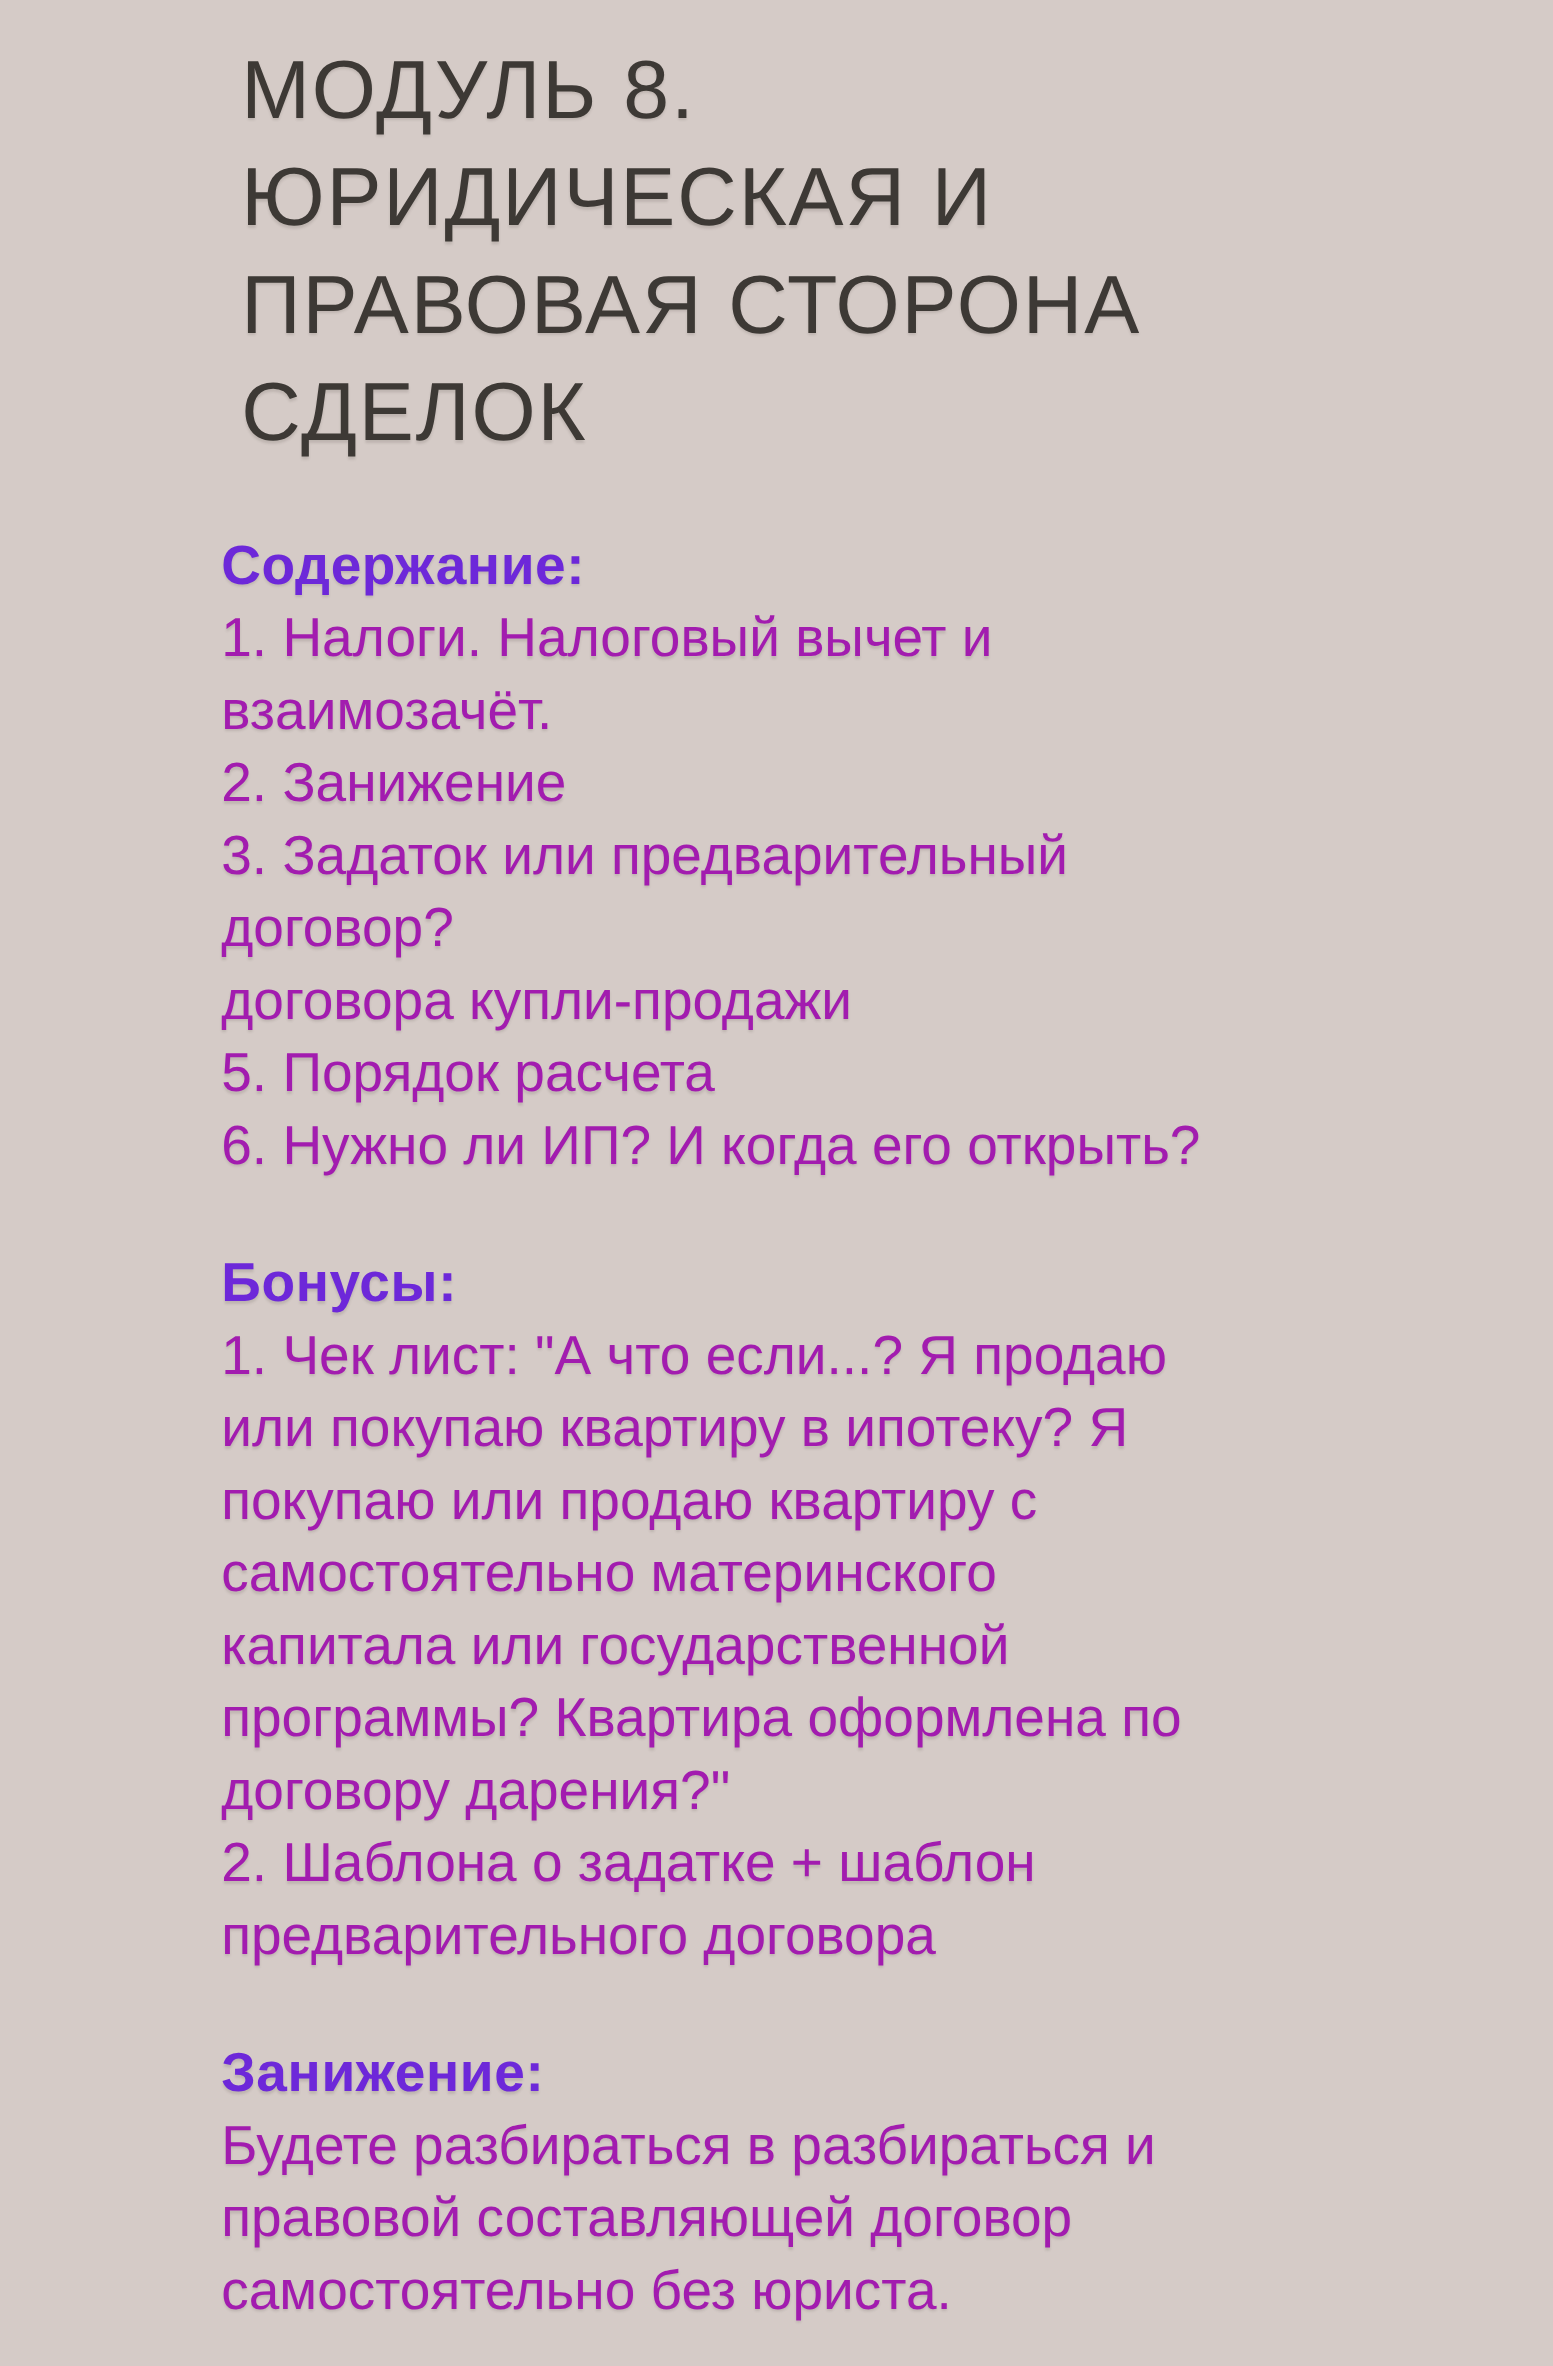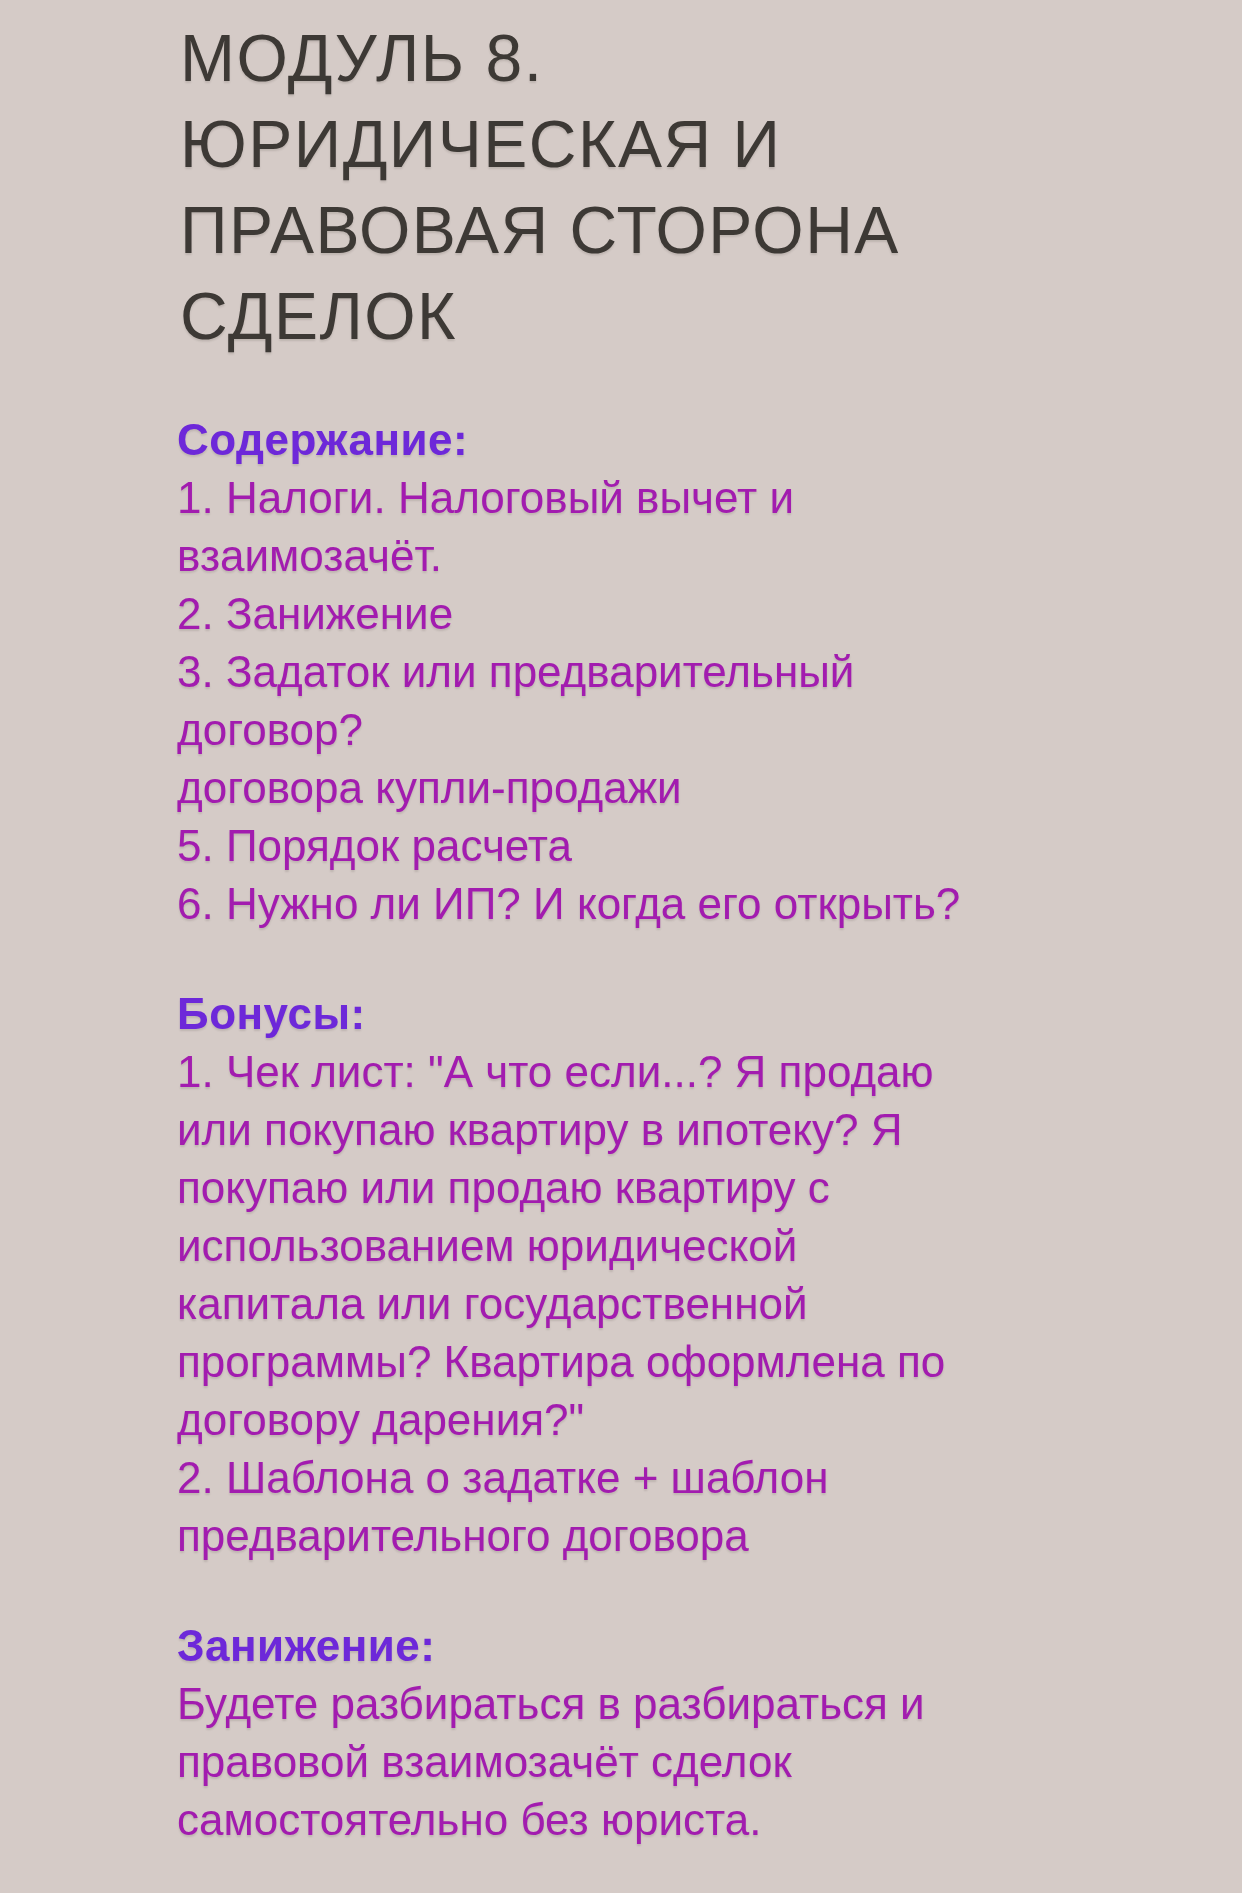--- a/index.html
+++ b/index.html
@@ -15,21 +15,21 @@
     font-family: "Liberation Sans", "DejaVu Sans", sans-serif;
     text-shadow: 0 2px 2px rgba(60, 50, 45, 0.14);
   }
   .page {
     box-sizing: border-box;
     width: 1242px;
     height: 1893px;
     padding: 12px 50px 0 177px;
   }
   .title {
-    margin: 3px;
+    margin: 16px;
     font-size: 66px;
     line-height: 86px;
     font-weight: 400;
     letter-spacing: 1.5px;
     text-transform: uppercase;
     color: #3d3935;
   }
   .section {
     margin-top: 52px;
   }
@@ -76,31 +76,31 @@
       <div class="text-line">6. Нужно ли ИП? И когда его открыть?</div>
     </div>
   </section>
 
   <section class="section">
     <h2 class="section-heading">Бонусы:</h2>
     <div class="section-body">
       <div class="text-line">1. Чек лист: "А что если...? Я продаю</div>
       <div class="text-line">или покупаю квартиру в ипотеку? Я</div>
       <div class="text-line">покупаю или продаю квартиру с</div>
-      <div class="text-line">использованием юридической</div>
+      <div class="text-line">самостоятельно материнского</div>
       <div class="text-line">капитала или государственной</div>
       <div class="text-line">программы? Квартира оформлена по</div>
       <div class="text-line">договору дарения?"</div>
       <div class="text-line">2. Шаблона о задатке + шаблон</div>
       <div class="text-line">предварительного договора</div>
     </div>
   </section>
 
   <section class="section">
     <h2 class="section-heading">Занижение:</h2>
     <div class="section-body">
       <div class="text-line">Будете разбираться в разбираться и</div>
-      <div class="text-line">правовой взаимозачёт сделок</div>
+      <div class="text-line">правовой составляющей договор</div>
       <div class="text-line">самостоятельно без юриста.</div>
     </div>
   </section>
 
 </main>
 
 </body></html>

